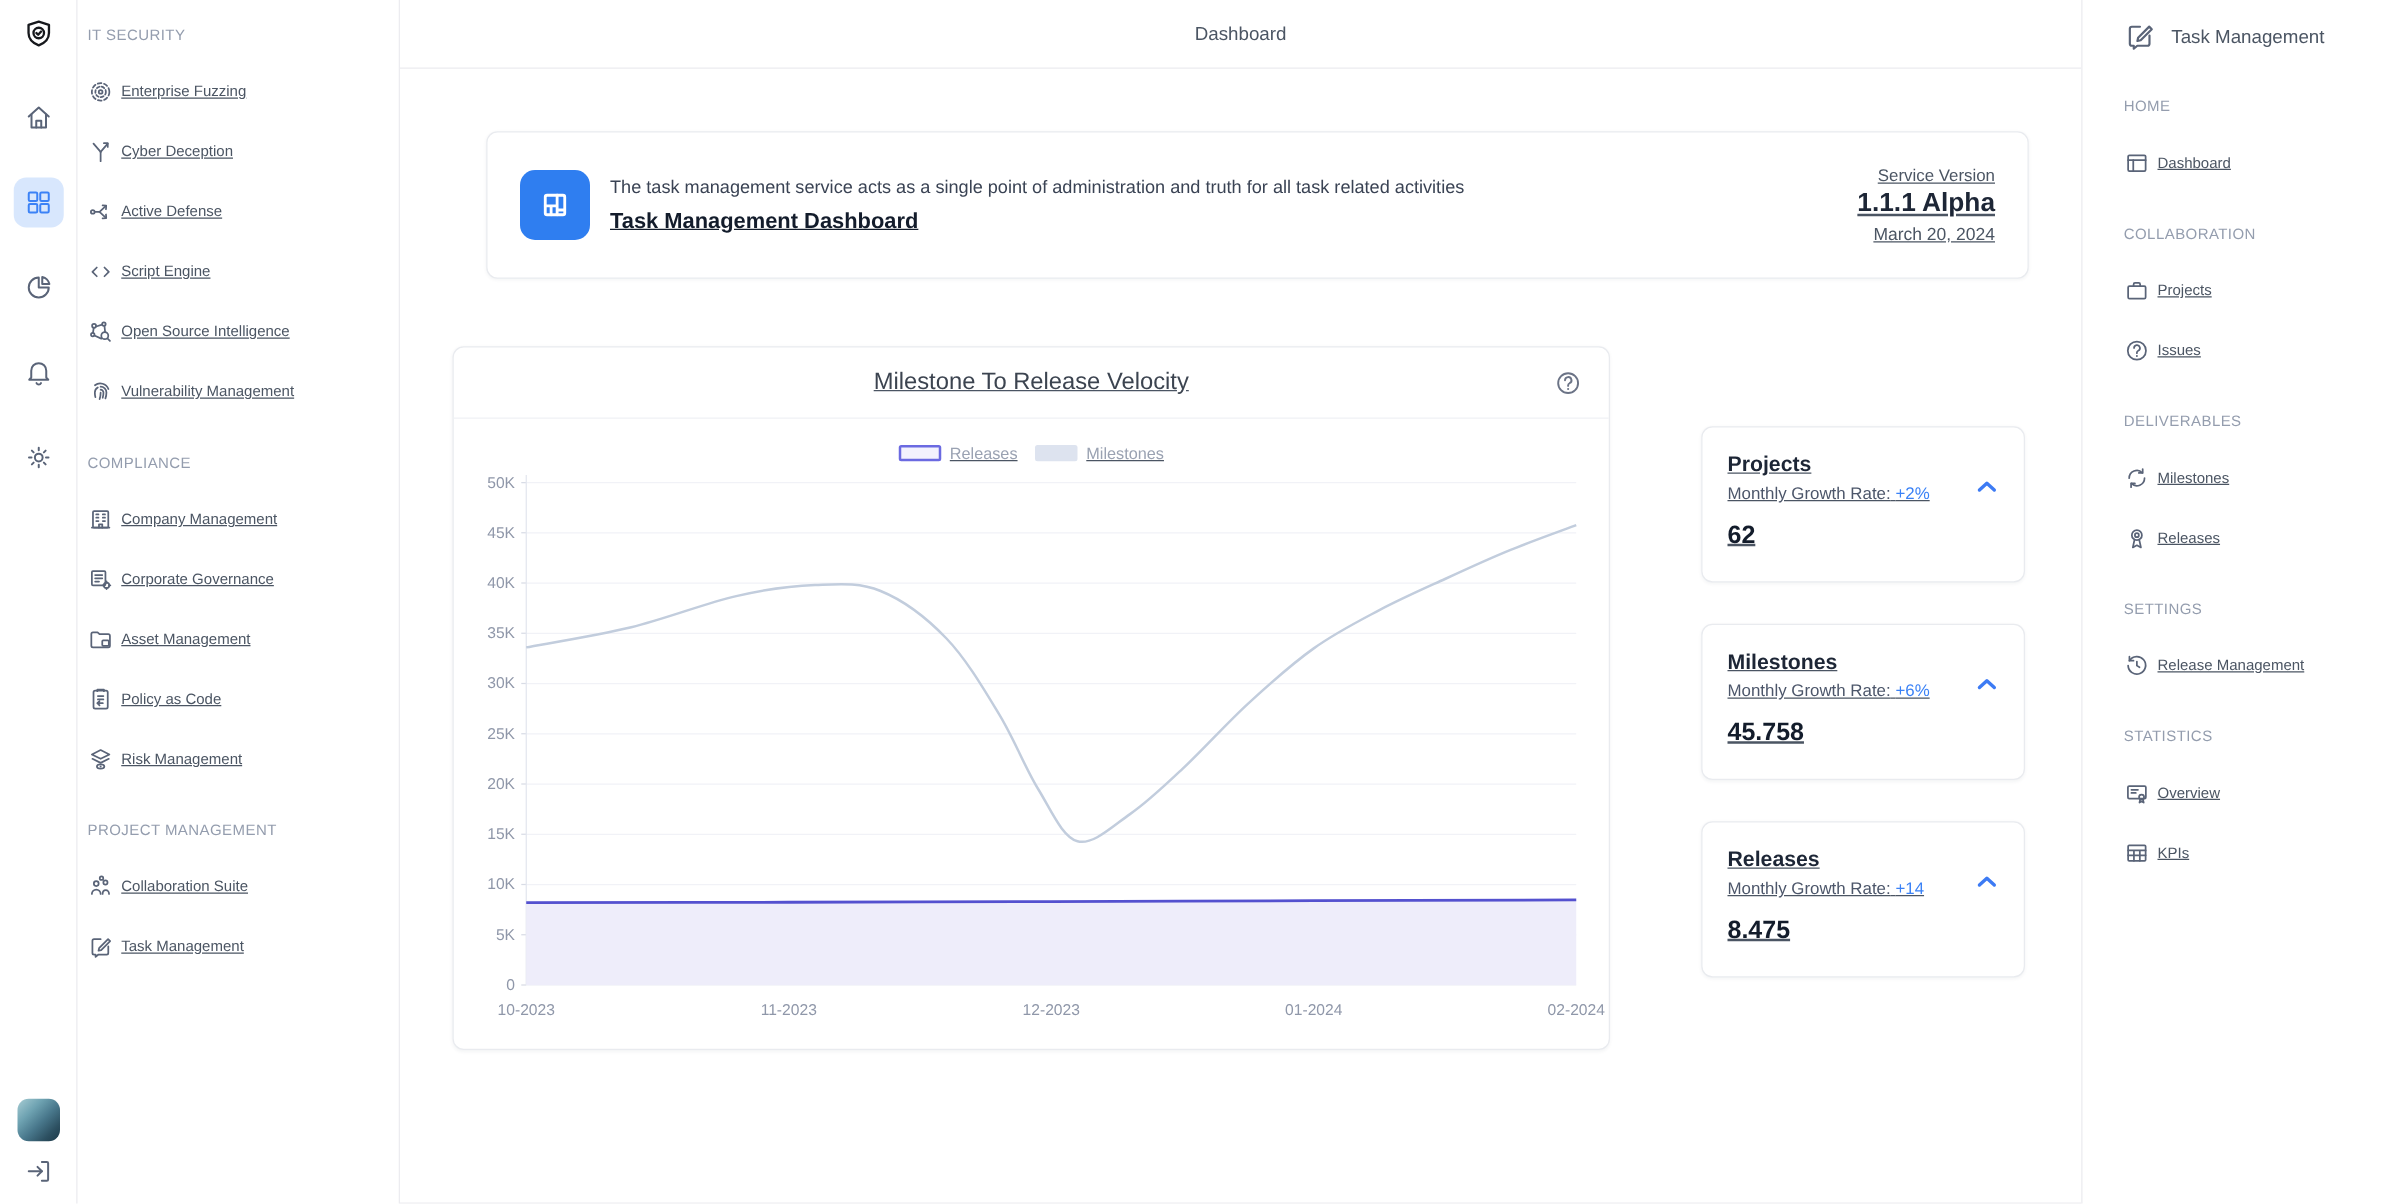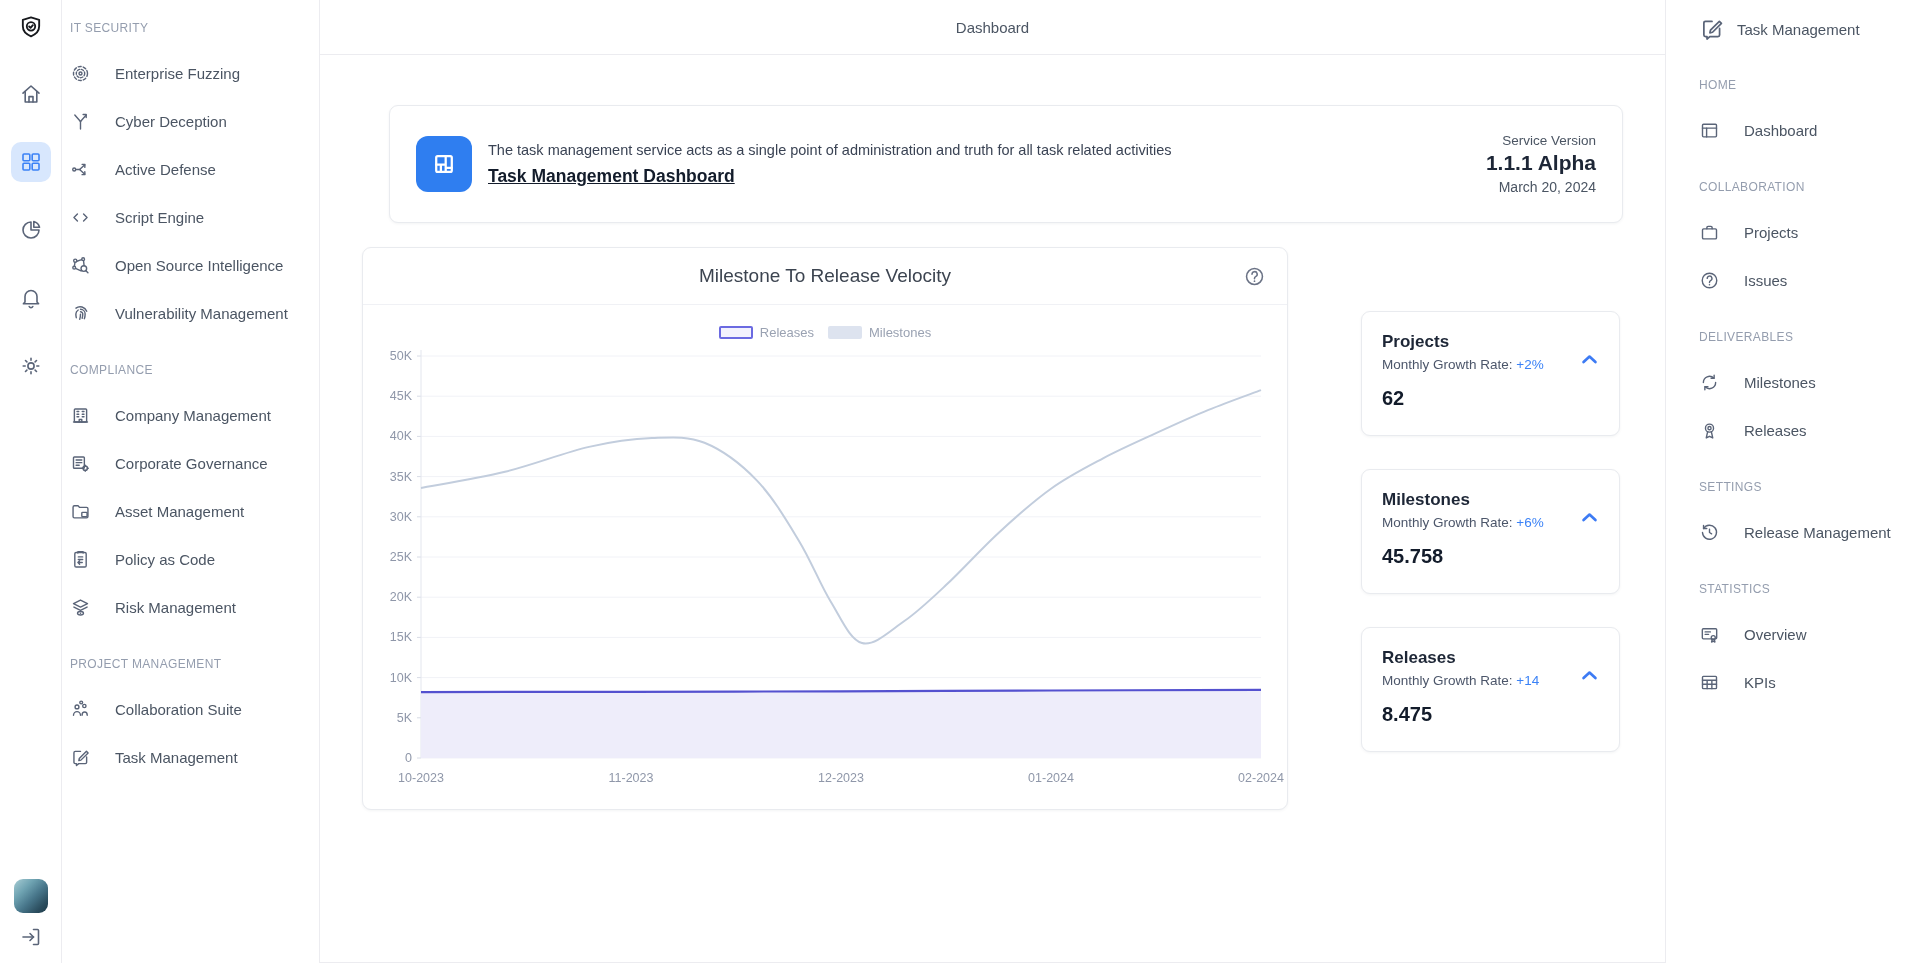--- a/index.html
+++ b/index.html
@@ -18,41 +18,41 @@
   .rail-item { width:40px; height:40px; border-radius:10px; display:flex; align-items:center; justify-content:center; color:#5a6478; margin-bottom:28px; cursor:pointer; }
   .rail-item.active { background:#d8e7fd; color:#3b82f6; }
   .rail-spacer { flex:1; }
   .avatar { width:34px; height:34px; border-radius:9px; margin-bottom:12px;
     background:linear-gradient(135deg,#a8cdd4 0%,#6fa3b2 30%,#49788c 55%,#2c4f60 80%,#1d3a49 100%); }
   .rail-logout { color:#5a6478; cursor:pointer; }
 
   
   .sidebar { width:258px; border-right:1px solid #ececf0; padding:21px 10px 15px 8px; flex-shrink:0; }
   .section-title { font-size:12px; color:#949dae; letter-spacing:.35px; margin-bottom:14px; }
-  .side-item { height:48px; display:flex; align-items:center; gap:24px; color:#4b5563; font-size:15px; cursor:pointer; }
+  .side-item { height:48px; display:flex; align-items:center; gap:6px; color:#4b5563; font-size:12px; cursor:pointer;text-decoration:underline; }
   .side-item .ic { color:#5a6478; display:flex; }
   .side-section { margin-bottom:26px; }
 
   
   .main { flex:1; display:flex; flex-direction:column; border-bottom:1px solid #ececf0; min-width:0; }
   .main-header { height:55px; flex-shrink:0; border-bottom:1px solid #ececf0; display:flex; align-items:center; justify-content:center; font-size:15px; color:#4b5563; }
   .content { flex:1; padding:50px 42px 0; }
 
   .card { background:#fff; border:1px solid #e9ebef; border-radius:9px; box-shadow:0 1px 3px rgba(25,35,65,.05); }
 
   .banner { height:118px; display:flex; align-items:center; padding:0 26px;margin-left:27px; }
   .banner-icon { width:56px; height:56px; border-radius:12px; color:#fff; display:flex; align-items:center; justify-content:center; margin-right:16px; flex-shrink:0; }
   .banner-desc { font-size:14.5px; color:#3a4354; }
   .banner-title { font-size:17.5px; font-weight:bold; color:#131c2b; margin-top:8px;text-decoration:underline; }
-  .banner-right { margin-left:auto; text-align:right; }
+  .banner-right { margin-left:auto; text-align:right;text-decoration:underline; }
   .sv-label { font-size:13.5px; color:#4b5563; }
   .sv-version { font-size:21px; font-weight:bold; color:#1d2636; margin:3px 0 4px; }
   .sv-date { font-size:14px; color:#4b5563; }
 
-  .row { display:flex; gap:73px; margin-top:24px; align-items:flex-start; }
+  .row { display:flex; gap:73px; margin-top:54px; align-items:flex-start;text-decoration:underline; }
 
   .chart-card { width:926px; height:563px; }
   .chart-head { height:57px; display:flex; align-items:center; justify-content:center; position:relative; border-bottom:1px solid #f0f1f5; }
   .chart-title { font-size:19px; color:#3c4450; }
   .chart-help { position:absolute; right:21px; top:17px; color:#6b7386; cursor:pointer; }
   .legend { display:flex; justify-content:center; align-items:center; gap:14px; margin-top:20px; }
   .legend-item { display:flex; align-items:center; gap:7px; }
   .legend-swatch { width:34px; height:13px; border-radius:2px; }
   .legend-label { font-size:13px; color:#9aa2b2; }
   .chart-svg-wrap { margin-top:4px; }

